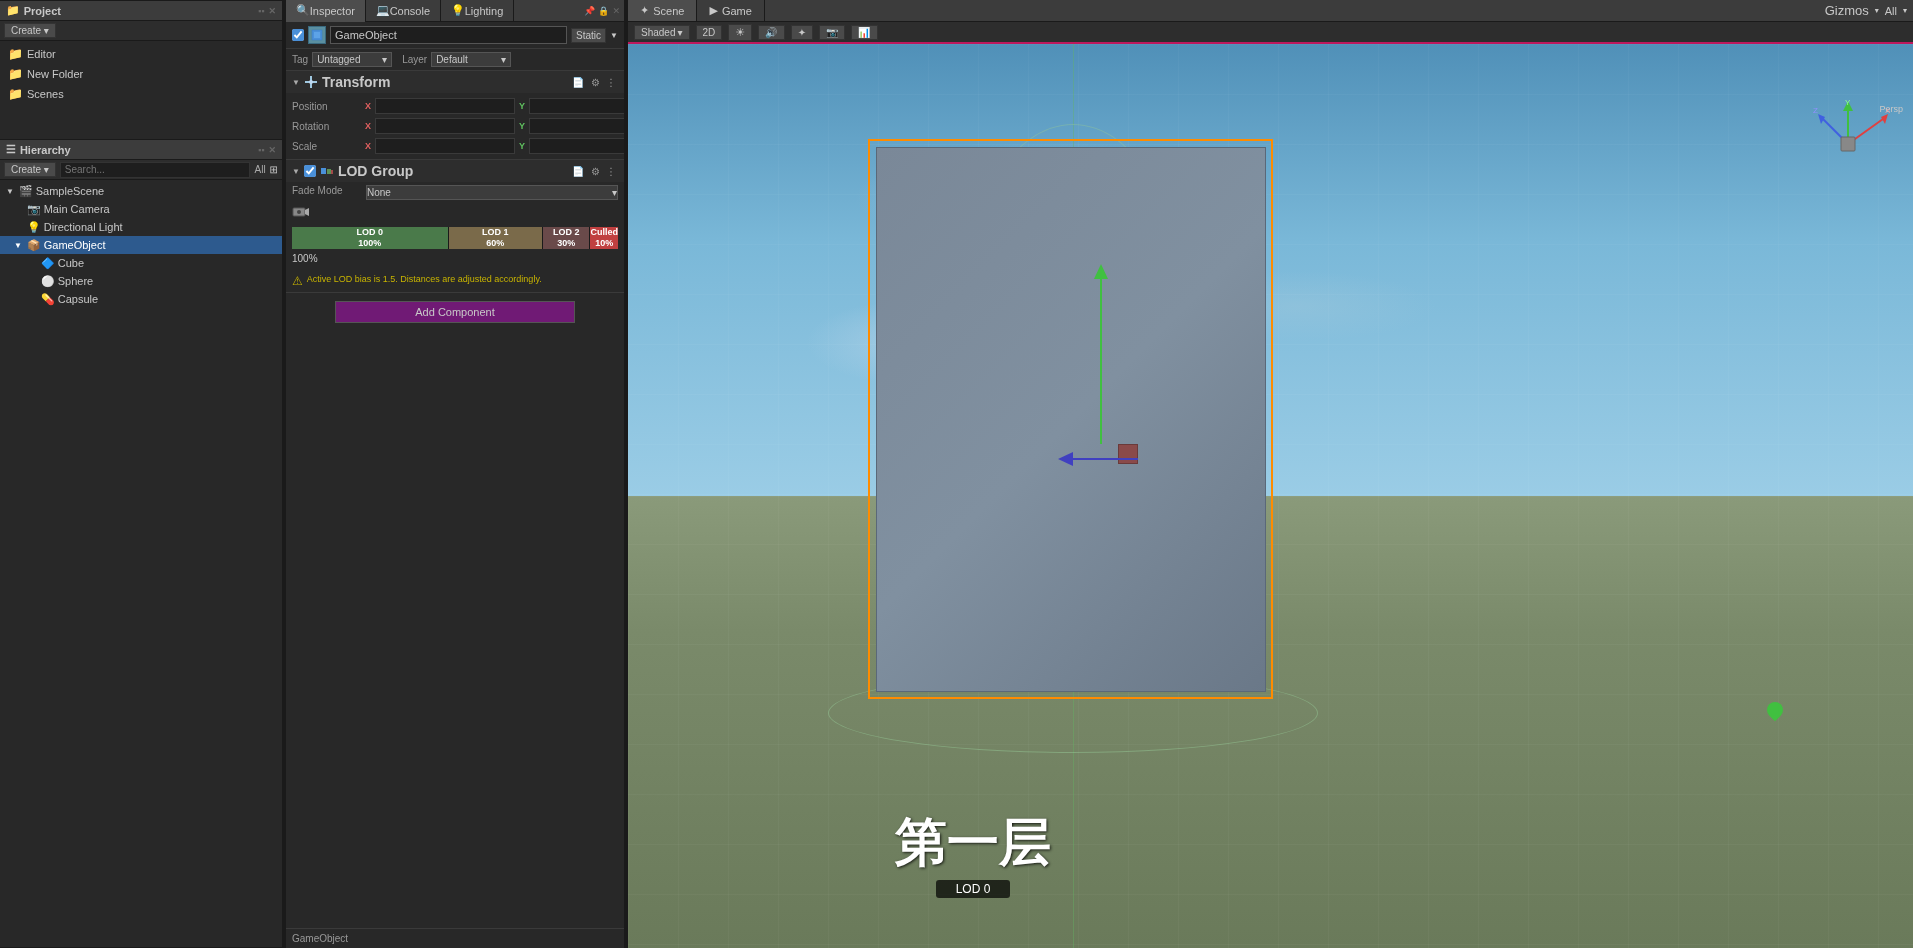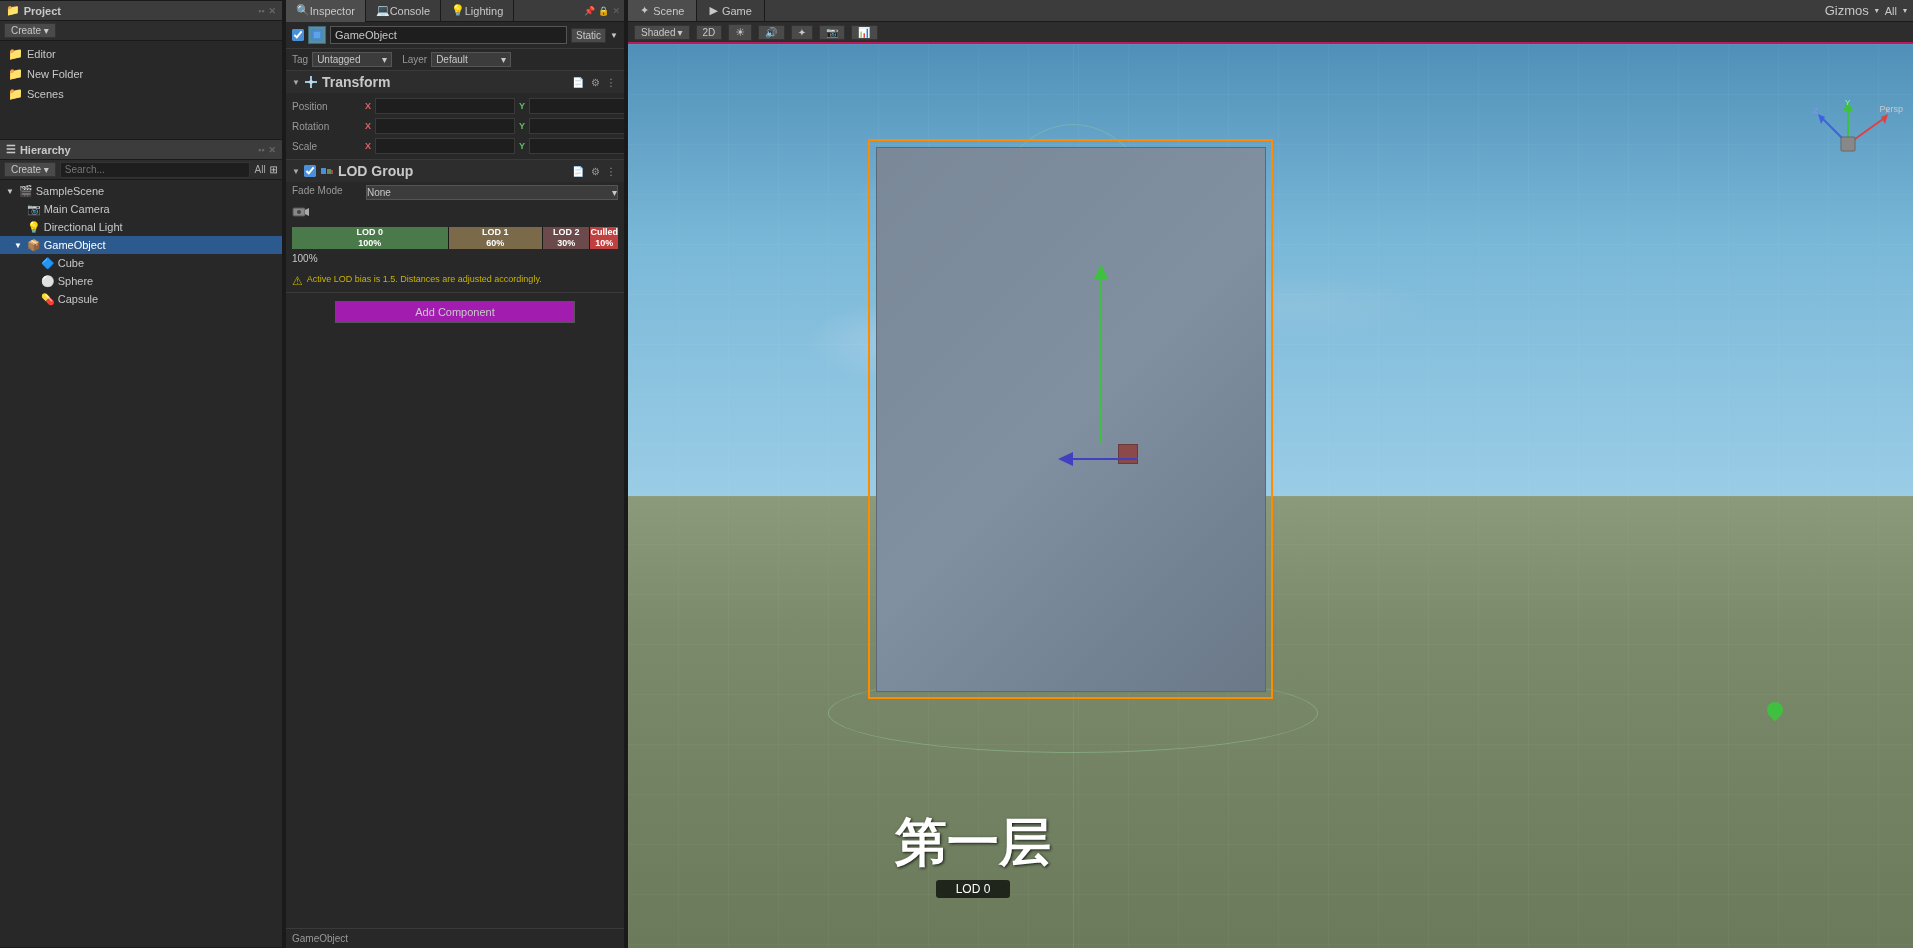--- a/index.html
+++ b/index.html
@@ -389,21 +389,21 @@
       padding: 2px 6px;
       cursor: pointer;
     }
 
     .add-component-area {
       padding: 8px 6px;
       display: flex;
       justify-content: center;
     }
     .add-component-btn {
-      background: #a21caf;
+      background: #701a75;
       border: 1px solid #555;
       color: #c8c8c8;
       font-size: 11px;
       padding: 4px 40px;
       cursor: pointer;
       width: 240px;
       text-align: center;
     }
 
     

